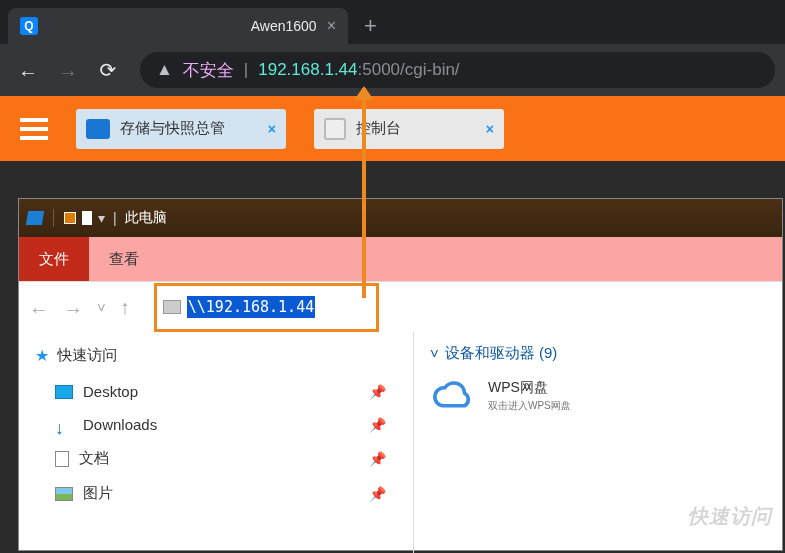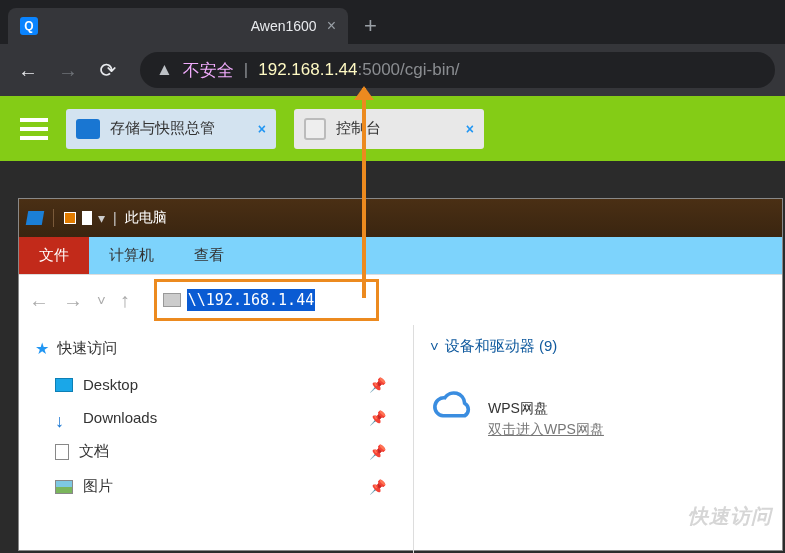--- a/index.html
+++ b/index.html
@@ -13,64 +13,64 @@
   .tab-close { color: #9aa0a6; font-size: 16px; cursor: pointer; }
   .new-tab { color: #9aa0a6; font-size: 22px; padding: 0 16px; height: 36px; display: flex; align-items: center; }
 
   .browser-toolbar { background: #35363a; height: 52px; display: flex; align-items: center; padding: 0 10px; gap: 4px; }
   .nav-btn { width: 36px; height: 36px; display: flex; align-items: center; justify-content: center; color: #e8eaed; border-radius: 50%; font-size: 20px; }
   .nav-btn.disabled { color: #6f7378; }
   .address-bar { flex: 1; background: #202124; margin-left: 10px; height: 36px; border-radius: 18px; display: flex; align-items: center; padding: 0 16px; color: #e8eaed; font-size: 17px; gap: 10px; }
   .warn { color: #bdc1c6; }
   .sec-label { color: #f0abfc; }
   .url-dim { color: #8a8d91; }
-  .url-bright { color: #fef9c3; }
+  .url-bright { color: #5eead4; }
 
   
-  .app-area { background: #84cc16; height: 65px; display: flex; align-items: center; padding: 0 20px; gap: 18px; }
+  .app-area { background: #f97316; height: 65px; display: flex; align-items: center; padding: 0 20px; gap: 28px; }
   .hamburger { display:flex; flex-direction:column; gap:5px; }
   .hamburger span { width: 28px; height: 4px; background: #fff; }
   .app-tab { background: #d3e3f0; height: 40px; width: 210px; border-radius: 3px; display: flex; align-items: center; padding: 0 10px; gap: 10px; font-size: 15px; color: #333; position:relative; }
   .app-tab2 { width: 190px; background: #e8e8e8; }
   .app-icon { width: 24px; height: 20px; background: #1976d2; border-radius: 3px; }
   .app-icon2 { width: 22px; height: 22px; border: 2px solid #bbb; border-radius: 3px; background: #eee; }
   .app-close { position:absolute; right: 10px; color: #2196f3; font-weight:bold; font-size:14px;}
 
   
   .explorer { position: absolute; left: 18px; top: 198px; width: 765px; height: 353px; background: #fff; border: 1px solid #888; }
   .ex-title { height: 38px; background: linear-gradient(#4a2f14,#3a2510); display: flex; align-items: center; padding: 0 8px; color: #fff; gap: 6px; font-size: 14px; }
   .title-ico { width:16px; height:14px; background:#1b7fd6; transform: skewX(-10deg); }
   .title-sep { width:1px; height:18px; background:#7a5a3a; margin:0 4px;}
-  .ex-menu { height: 38px; background: #7dd3fc; display: flex; align-items: stretch; font-size: 15px; border-bottom: 1px solid #ddd; }
+  .ex-menu { height: 45px; background: #fca5a5; display: flex; align-items: stretch; font-size: 15px; border-bottom: 1px solid #ddd; }
   .ex-menu-item { padding: 0 20px; display:flex; align-items:center; color:#333; }
   .ex-menu-item.active { background: #c22a1a; color: #fff; }
   .ex-nav { height: 50px; background: #fff; display: flex; align-items: center; padding: 0 10px; gap: 14px; color: #777; font-size: 20px; }
   .ex-arrow { color:#aaa; }
-  .addr-box { border: 3px solid #ec8a1f; height: 42px; width: 225px; display: flex; align-items: center; padding: 0 6px; gap: 6px; margin-left: 10px; }
+  .addr-box { border: 3px solid #ec8a1f; height: 49px; width: 225px; display: flex; align-items: center; padding: 0 6px; gap: 6px; margin-left: 10px; }
   .addr-ico { width:18px; height:14px; background:#ccc; border:1px solid #999; }
   .addr-text { background: #0a5bd3; color: #fff; padding: 2px 1px; font-size: 15px; font-family: Consolas, monospace; }
   .ex-body { display: flex; height: calc(100% - 122px); }
   .ex-side { width: 395px; border-right: 1px solid #ddd; padding: 14px 16px; font-size: 15px; }
   .side-head { display:flex; align-items:center; gap:8px; color:#333; margin-bottom:10px;}
   .star { color:#2196f3; font-size:16px; }
   .side-item { display:flex; align-items:center; gap:10px; padding: 8px 0 8px 20px; position:relative; color:#333; }
   .side-ico { width:18px; height:14px; display:inline-block; }
   .ico-desktop { background:#1aa7e8; border:1px solid #0d7fb5;}
   .ico-dl::before { content:"↓"; color:#1976d2; font-weight:bold; font-size:18px;}
   .ico-doc { border:1px solid #888; background:#fff; width:14px; height:16px;}
   .ico-pic { background:linear-gradient(#7ec8e3 50%, #7ab55c 50%); border:1px solid #888;}
   .pin { position:absolute; right: 10px; color:#888; font-size:14px;}
   .ex-main { flex:1; padding: 12px 16px; }
   .sec-head { color:#105a9e; font-size:15px; display:flex; align-items:center; gap:6px; margin-bottom:14px;}
   .dev-row { display:flex; align-items:center; gap:14px; margin-bottom: 18px;}
   .dev-ico-cloud { width:44px; height:36px;}
   .dev-ico-disk { width:44px; height:44px; background:#e8e8e8; border:1px solid #bbb; position:relative;}
   .dev-ico-disk::before{content:"";position:absolute;left:4px;top:4px;width:12px;height:12px;background:#00a2ed;}
-  .dev-text { font-size:14px; color:#333; line-height:1.5;margin-top:28px;}
-  .dev-sub { color:#777; font-size:14px;text-decoration:underline;}
+  .dev-text { font-size:14px; color:#333; line-height:1.5;}
+  .dev-sub { color:#777; font-size:10px;}
   .usage { height:14px; width:260px; background:#eee; margin:4px 0; position:relative;}
   .usage-fill{height:100%; width:63%; background:#26a0da;}
   .watermark { position:absolute; right:10px; bottom:20px; color:#bbb; font-size:20px; font-style:italic; font-weight:bold; letter-spacing:1px; opacity:0.6;}
   
   .arrow { position:absolute; left:362px; top:88px; width:4px; height:210px; background:#ec8a1f; z-index:50;}
   .arrow::before{content:"";position:absolute;top:-12px;left:-8px;border:10px solid transparent;border-bottom:14px solid #ec8a1f;}
 </style>
 </head>
 <body>
 
@@ -122,21 +122,20 @@
     <span class="title-ico"></span>
     <span class="title-sep"></span>
     <span style="width:12px;height:12px;border:1px solid #fff;background:#e07b00"></span>
     <span style="width:10px;height:14px;background:#fff"></span>
     <span style="color:#ccc">▾</span>
     <span style="color:#ccc;margin:0 2px">|</span>
     <span>此电脑</span>
   </div>
   <div class="ex-menu">
     <div class="ex-menu-item active">文件</div>
-    <div class="ex-menu-item">计算机</div>
     <div class="ex-menu-item">查看</div>
   </div>
   <div class="ex-nav">
     <span class="ex-arrow">←</span>
     <span class="ex-arrow">→</span>
     <span class="ex-arrow" style="font-size:15px">˅</span>
     <span class="ex-arrow">↑</span>
     <div class="addr-box">
       <span class="addr-ico"></span>
       <span class="addr-text">\\192.168.1.44</span>

